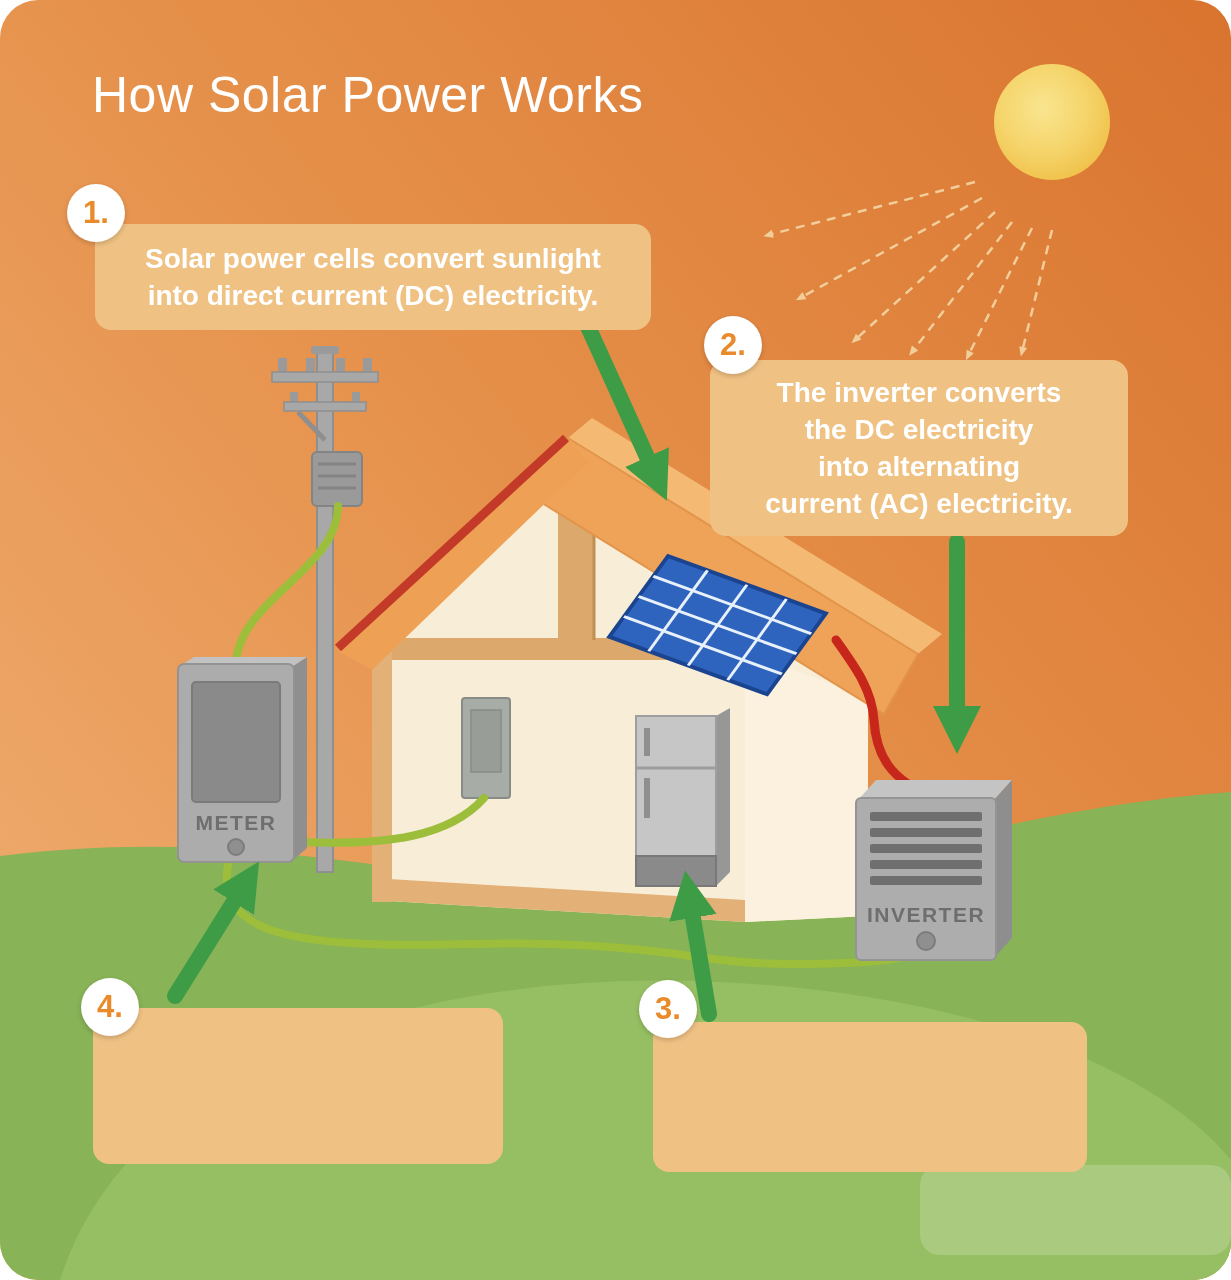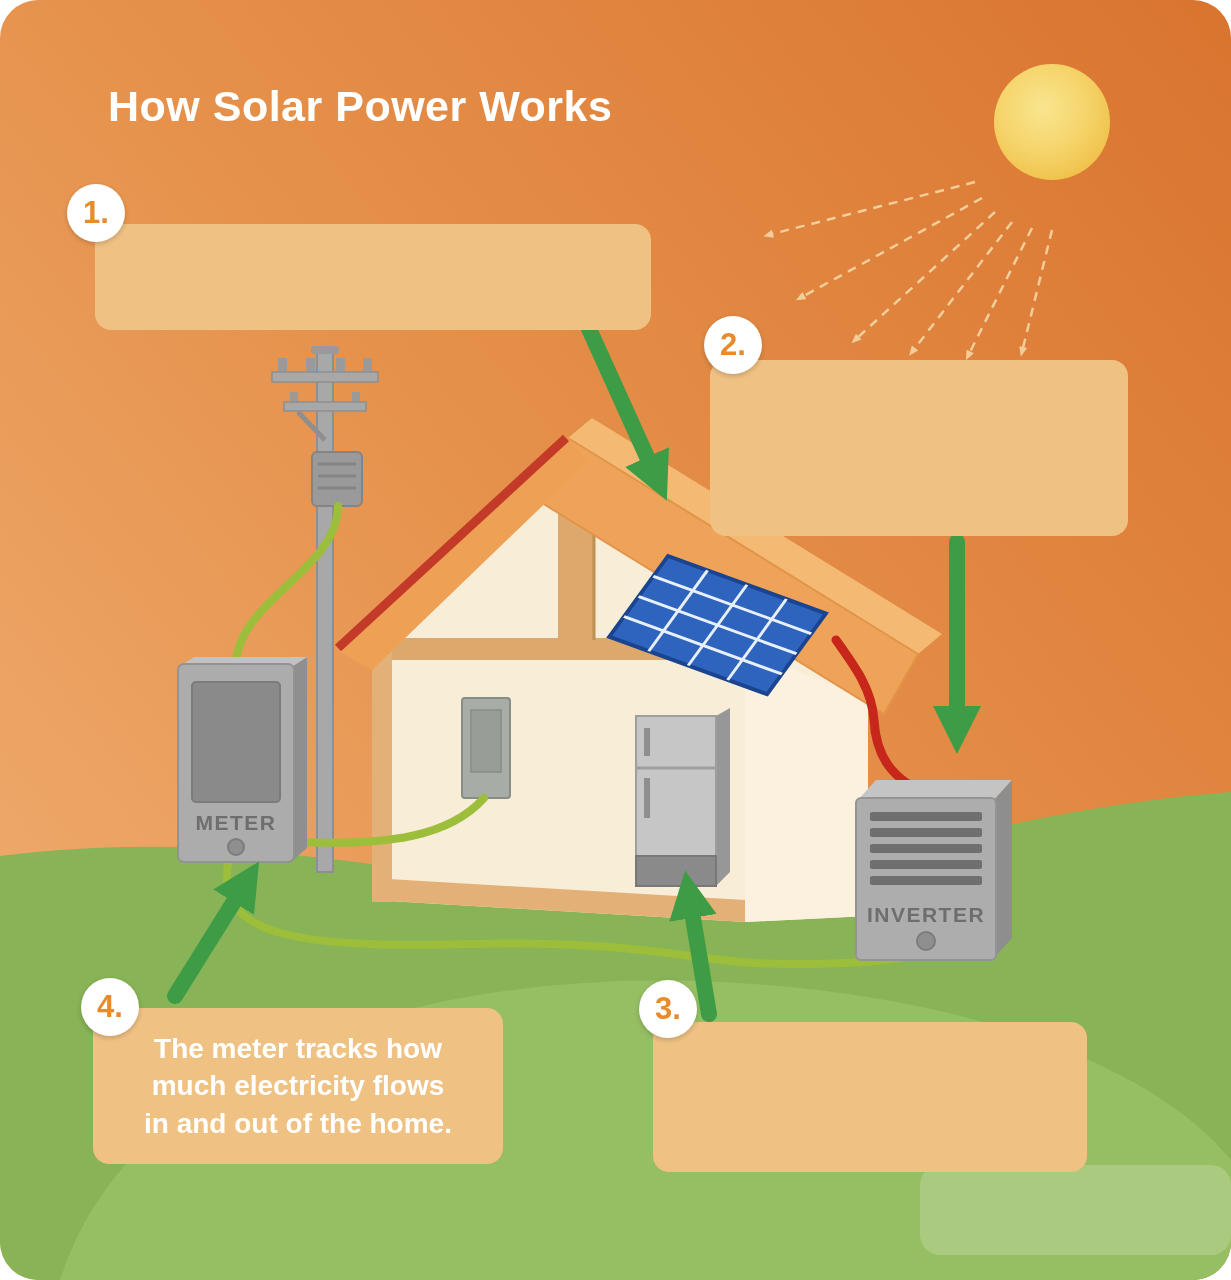--- a/index.html
+++ b/index.html
@@ -2,22 +2,22 @@
 <html style="--background-dark: #D9742F; --background-light: #EFAC70; --grass: #88B356; --grass-light: #96BF63; --callout-bg: #EFC183; --callout-text: #FFFFFF; --badge-text: #E98A2B; --arrow-green: #3F9C46; --sun-gold: #F2C44F; --wire-green: #9CBE3B; --wire-red: #C7271B; --roof-orange: #EFA359; --panel-blue: #2F64BE;"><head>
 <meta charset="utf-8">
 <style>
   html,body{margin:0;padding:0;background:#ffffff;}
   .canvas{
     position:relative;width:1231px;height:1280px;border-radius:38px;overflow:hidden;
     font-family:"Liberation Sans",sans-serif;margin:0 auto;
   }
   .scene{position:absolute;left:0;top:0;width:1231px;height:1280px;}
   .title{
-    position:absolute;left:92px;top:66px;margin:16px;
-    font-size:43px;font-weight:700;color:#ffffff;letter-spacing:.5px;
+    position:absolute;left:92px;top:66px;margin:0;
+    font-size:50px;font-weight:400;color:#ffffff;letter-spacing:.5px;
   }
   .callout{
     position:absolute;background:var(--callout-bg,#EFC183);border-radius:16px;
     display:flex;align-items:center;justify-content:center;
   }
   .callout-text{
     margin:0;padding:8px 18px;color:var(--callout-text,#ffffff);
     font-size:28px;font-weight:700;line-height:1.33;text-align:center;white-space:pre-line;
   }
   .badge{
@@ -188,30 +188,33 @@
       <line class="arrow" x1="957" y1="542" x2="957" y2="718" marker-end="url(#mArrow)"></line>
       <line class="arrow" x1="709" y1="1014" x2="691" y2="906" marker-end="url(#mArrow)"></line>
       <line class="arrow" x1="175" y1="996" x2="240" y2="892" marker-end="url(#mArrow)"></line>
     </g>
   </svg>
 
   <h1 class="title">How Solar Power Works</h1>
 
   <div class="callout c1">
     <div class="badge">1.</div>
+    <p class="callout-text">Solar power cells convert sunlight
+into direct current (DC) electricity.</p>
   </div>
 
   <div class="callout c2">
     <div class="badge">2.</div>
+    <p class="callout-text">The inverter converts
+the DC electricity
+into alternating
+current (AC) electricity.</p>
   </div>
 
   <div class="callout c3">
     <div class="badge">3.</div>
   </div>
 
   <div class="callout c4">
     <div class="badge">4.</div>
-    <p class="callout-text">The meter tracks how
-much electricity flows
-in and out of the home.</p>
   </div>
 
 </div>
 
 </body></html>

